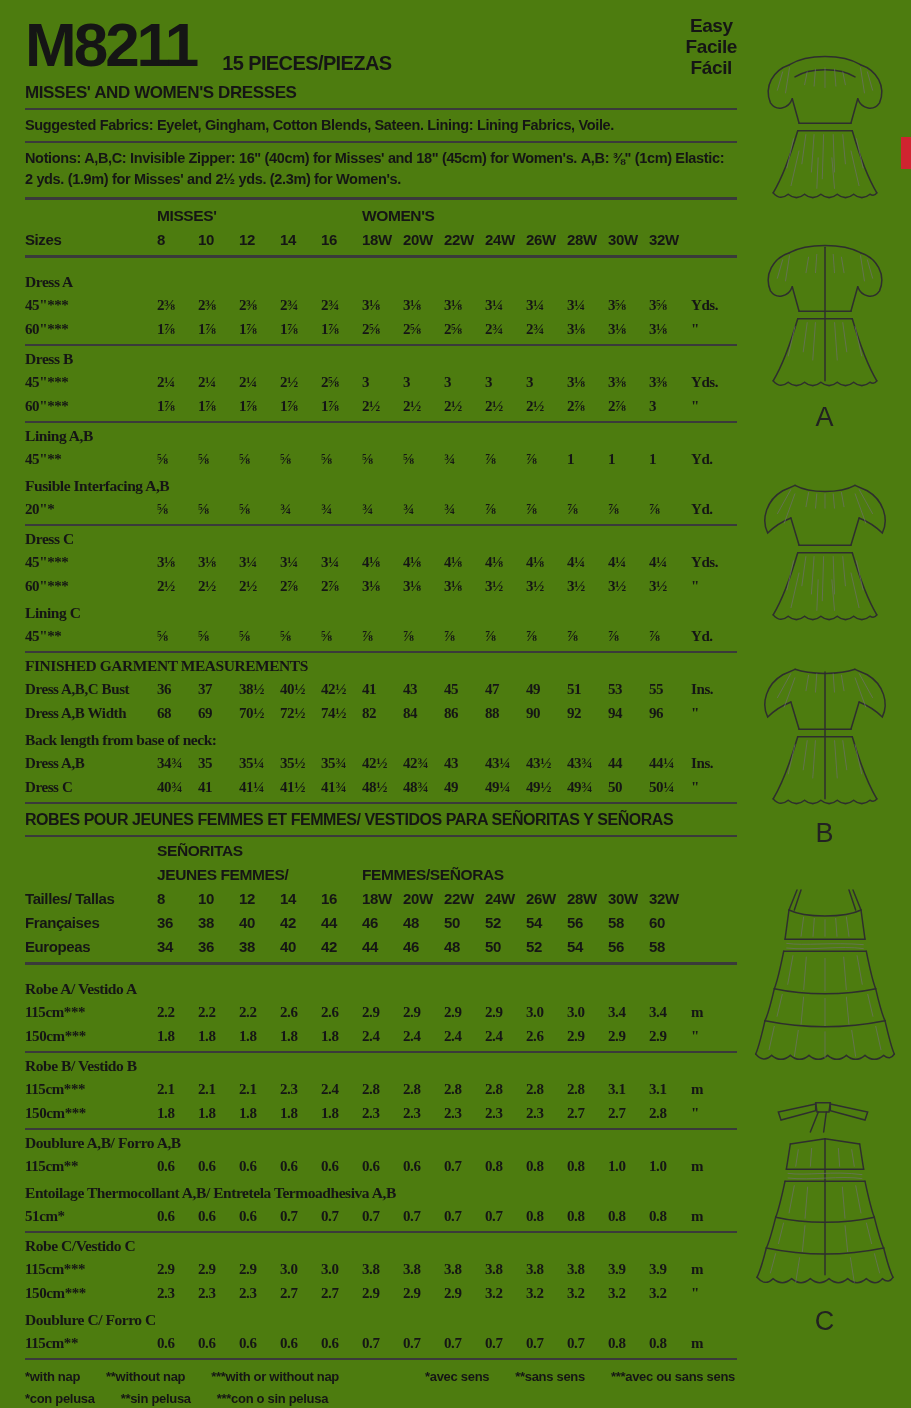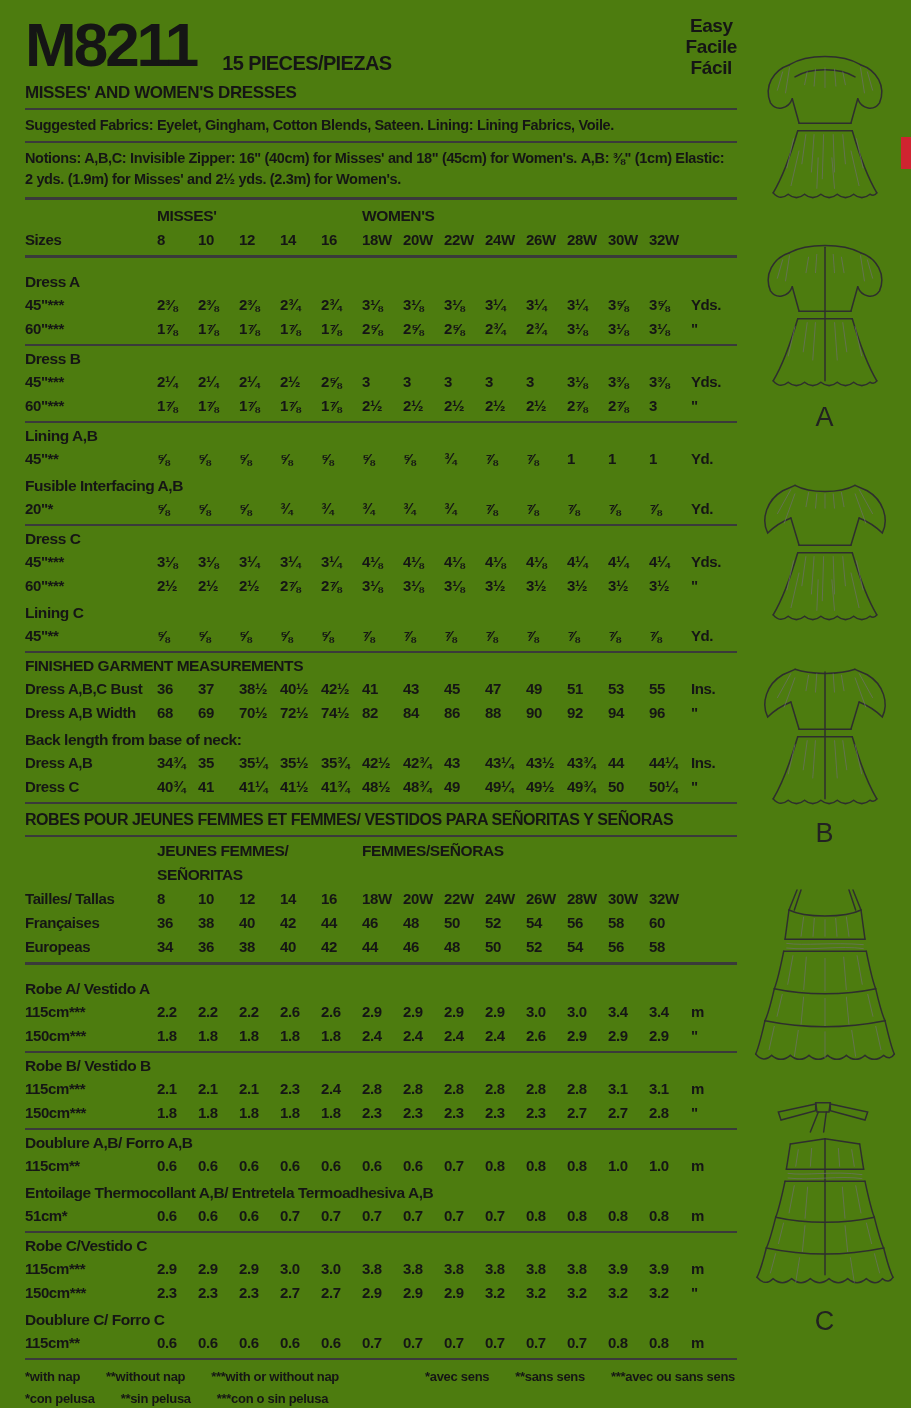--- a/index.html
+++ b/index.html
@@ -21,21 +21,21 @@
   .table{margin-top:2px;}
   .en-table{border-top:3px solid #3a3a3a;margin-top:7px;padding-top:4px;}
   .trow{display:grid;grid-template-columns:132px repeat(13,41px) 1fr;align-items:end;font-size:15px;line-height:24px;letter-spacing:-0.4px;}
   .ghead,.ghead2{font-size:15.5px;}
   .ghl{grid-column:2 / span 5;}
   .ghr{grid-column:7 / span 8;}
   .tlabel{white-space:nowrap;}
   .tcell{white-space:nowrap;}
   .tunit{padding-left:1px;white-space:nowrap;}
   .sizes-host{border-bottom:3px solid #3a3a3a;padding-bottom:3px;margin-bottom:12px;}
-  .blk{padding:1px 0 3px;}
+  .blk{padding:1px 0 3px;font-family:Liberation Serif, serif;}
   .blk.sep{border-bottom:2.5px solid #3a3a3a;margin-bottom:1px;}
   .blk-title{font-size:15.5px;line-height:22px;letter-spacing:-0.45px;}
   .section-title{font-size:16px;line-height:24px;margin-top:4px;padding-bottom:3px;border-bottom:2px solid #3a3a3a;letter-spacing:-0.45px;}
 
   
   .footnotes{margin-top:6px;font-size:13px;letter-spacing:-0.3px;width:710px;}
   .fn-line1{display:flex;justify-content:space-between;line-height:22px;}
   .fn-line2{line-height:22px;}
   .fn-group{display:inline-flex;gap:26px;}
   .fn-item{white-space:nowrap;}
@@ -346,28 +346,28 @@
               <span class="tcell">50¼</span>
               <span class="tunit">"</span>
             </div>
           </div>
         </div>
     </div>
 
     <div class="section-title">ROBES POUR JEUNES FEMMES ET FEMMES/ VESTIDOS PARA SEÑORITAS Y SEÑORAS</div>
 
     <div class="table fr-table">
+      <div class="trow ghead2">
+        <span class="tlabel"></span>
+        <span class="ghl">SEÑORITAS</span>
+      </div>
       <div class="trow ghead">
         <span class="tlabel"></span>
         <span class="ghl">JEUNES FEMMES/</span>
         <span class="ghr">FEMMES/SEÑORAS</span>
-      </div>
-      <div class="trow ghead2">
-        <span class="tlabel"></span>
-        <span class="ghl">SEÑORITAS</span>
       </div>
       <div class="sizes-host">
           <div class="trow vrow">
             <span class="tlabel">Tailles/ Tallas</span>
             <span class="tcell">8</span>
             <span class="tcell">10</span>
             <span class="tcell">12</span>
             <span class="tcell">14</span>
             <span class="tcell">16</span>
             <span class="tcell">18W</span>

